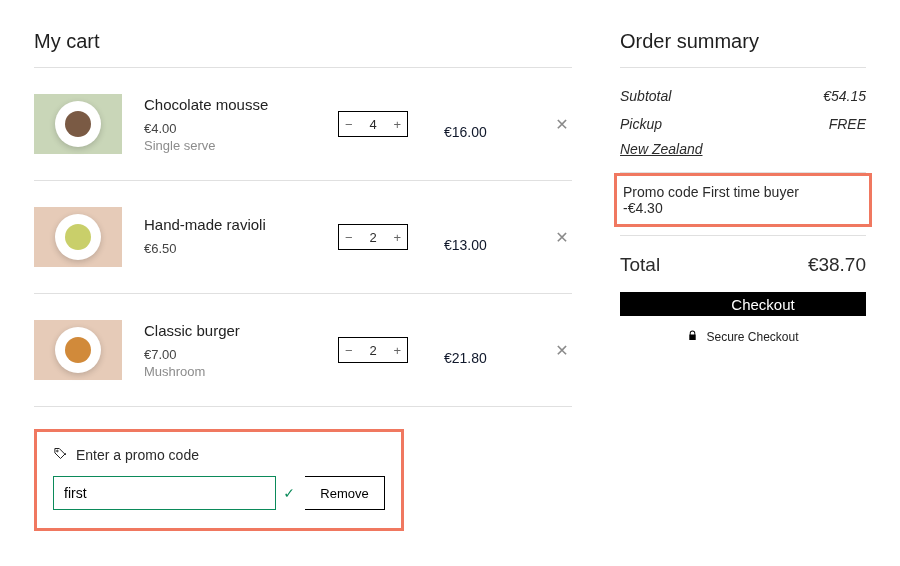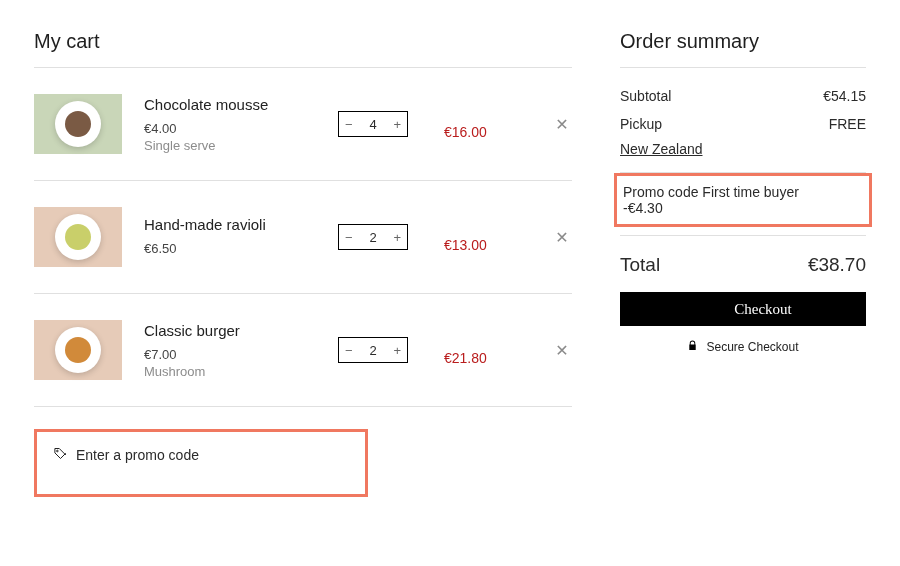--- a/index.html
+++ b/index.html
@@ -46,32 +46,32 @@
   .price-each { font-size:13px; color:#444; margin-bottom:2px; }
   .variant { font-size:13px; color:#8c8c8c; }
   .qty {
     width:70px; height:26px;
     border:1px solid #000;
     display:flex; align-items:center; justify-content:space-between;
     padding: 0 6px;
     font-size:13px;
   }
   .qty-btn { cursor:pointer; color:#666; font-size:13px; line-height:1; }
-  .line-total { width:72px; text-align:left; font-size:14px; color:#b91c1c;margin-top:16px; }
+  .line-total { width:72px; text-align:left; font-size:14px; color:#0f172a;margin-top:16px; }
   .remove-x {
     width:20px; color:#8a8a8a; font-size:16px; cursor:pointer; text-align:center;
   }
   .mid-col { display:flex; align-items:center; gap:36px; }
   .items-wrap .hr { margin-top:0; }
   
   .promo-box {
     border: 3px solid #f07860;
     padding: 14px 16px 18px 16px;
     margin-top: 22px;
-    width: 334px;
+    width: 370px;
   }
   .promo-label-row {
     display:flex; align-items:center; gap:8px;
     font-size:14px; margin-bottom:12px;
   }
   .promo-input-row { display:flex; }
   .promo-input {
     height:34px; flex:1;
     border:1px solid #0b8a5a;
     padding: 0 30px 0 10px;
@@ -89,35 +89,35 @@
     border:1px solid #000; border-left:none;
     background:#fff;
     font-size:13px; cursor:pointer;
     font-family:inherit;
   }
   
   .sum-row {
     display:flex; justify-content:space-between;
     font-size:14px; padding: 6px 0;
   }
-  .sum-section { padding: 14px 0; }
+  .sum-section { padding: 14px 0; font-style: italic; }
   .loc-link { font-size:14px; text-decoration:underline; cursor:pointer; }
   .promo-highlight {
     border: 3px solid #f07860;
     margin: 0 -6px;
     padding: 8px 6px;
   }
   .total-row {
     display:flex; justify-content:space-between;
     font-size:19px; padding: 18px 0 16px 0;
   }
   .checkout-btn {
-    width:100%; height:34px;
+    width:100%; height:24px;
     background:#000; color:#fff; border:none;
-    font-size:15px; font-family:Liberation Serif, serif;
+    font-size:15px; font-family:Liberation Sans, sans-serif;
     cursor:pointer;
     padding-left:40px;
   }
   .secure-row {
     display:flex; align-items:center; justify-content:center;
     gap:8px; font-size:12px; color:#222;
     margin-top:14px;
   }
   .tag-icon { display:inline-block; }
 </style>
@@ -199,20 +199,27 @@
   <div class="promo-box">
     <div class="promo-label-row">
       <span class="tag-icon">
         <svg width="15" height="15" viewBox="0 0 24 24" fill="none" stroke="#222" stroke-width="1.6">
           <path d="M20 12l-8 8-9-9V4h7l10 10-0 0z"></path>
           <circle cx="7" cy="8" r="1.3"></circle>
         </svg>
       </span>
       <span>Enter a promo code</span>
     </div>
+    <div class="promo-input-row">
+      <div class="promo-input-wrap">
+        <input class="promo-input" value="first" style="">
+        <span class="check-mark">✓</span>
+      </div>
+      <button class="remove-btn">Remove</button>
+    </div>
   </div>
 </div>
 
 <div class="summary-col">
   <h2>Order summary</h2>
   <div class="hr"></div>
 
   <div class="sum-section">
     <div class="sum-row">
       <span>Subtotal</span>

